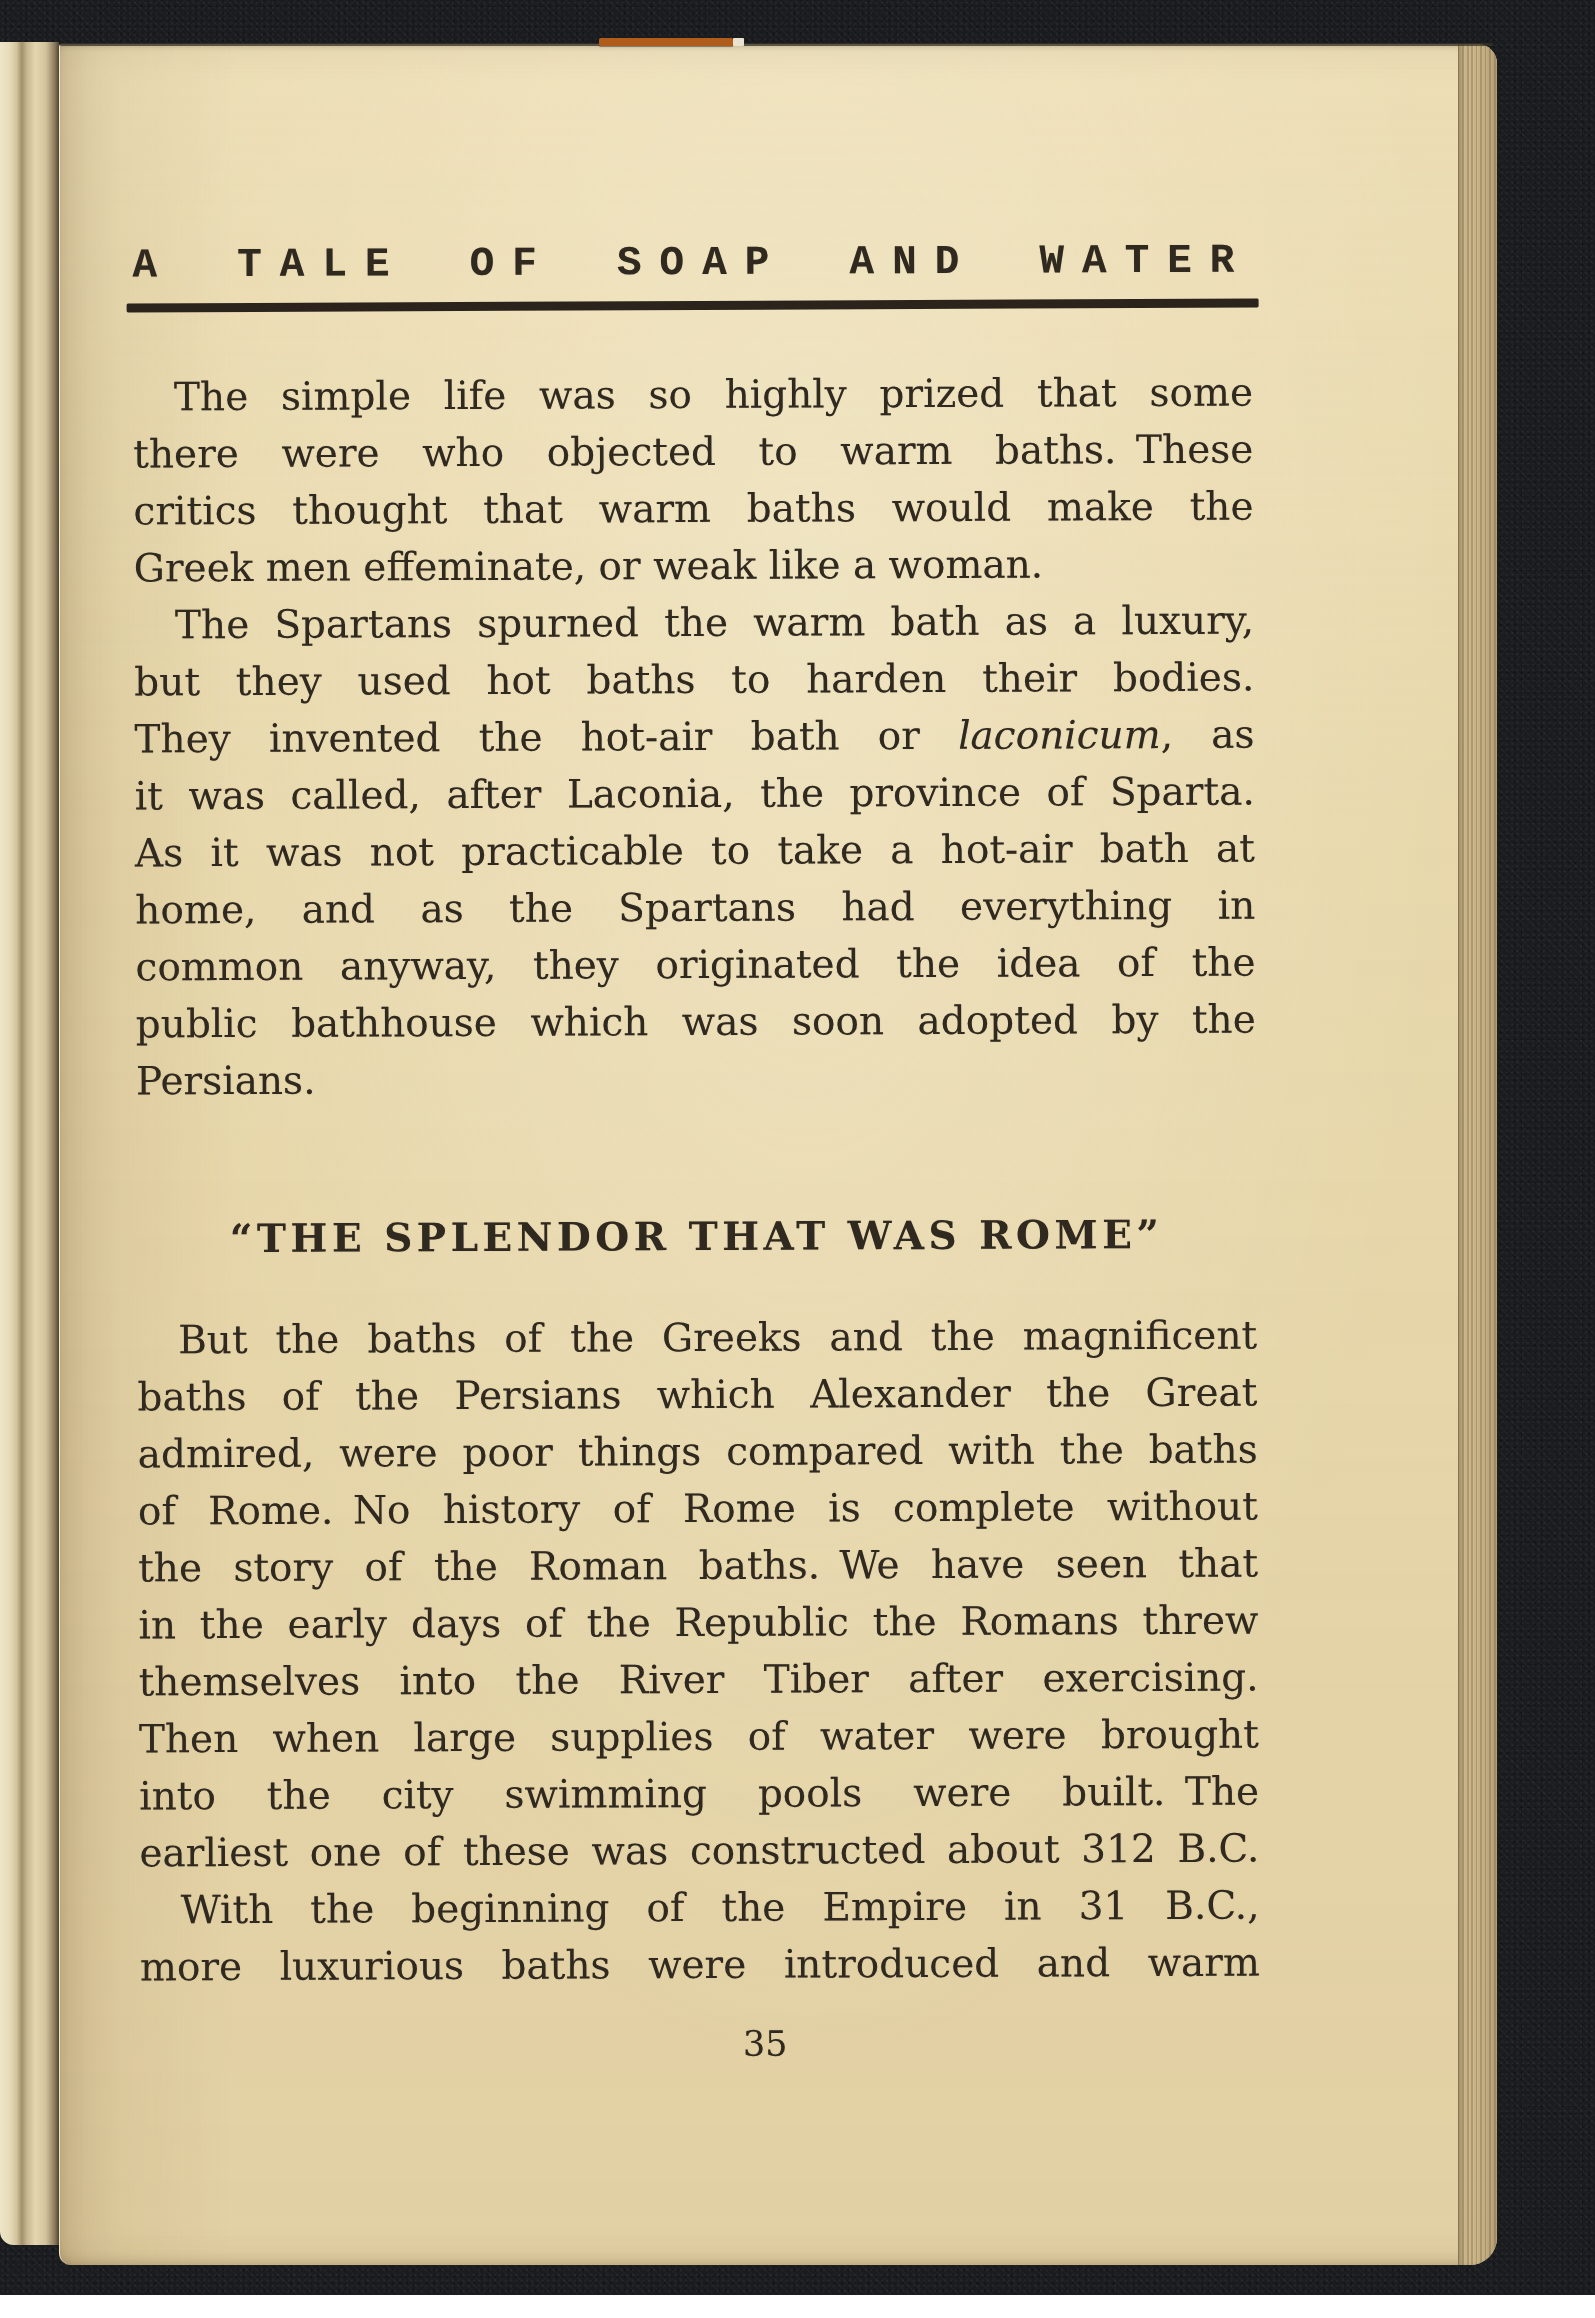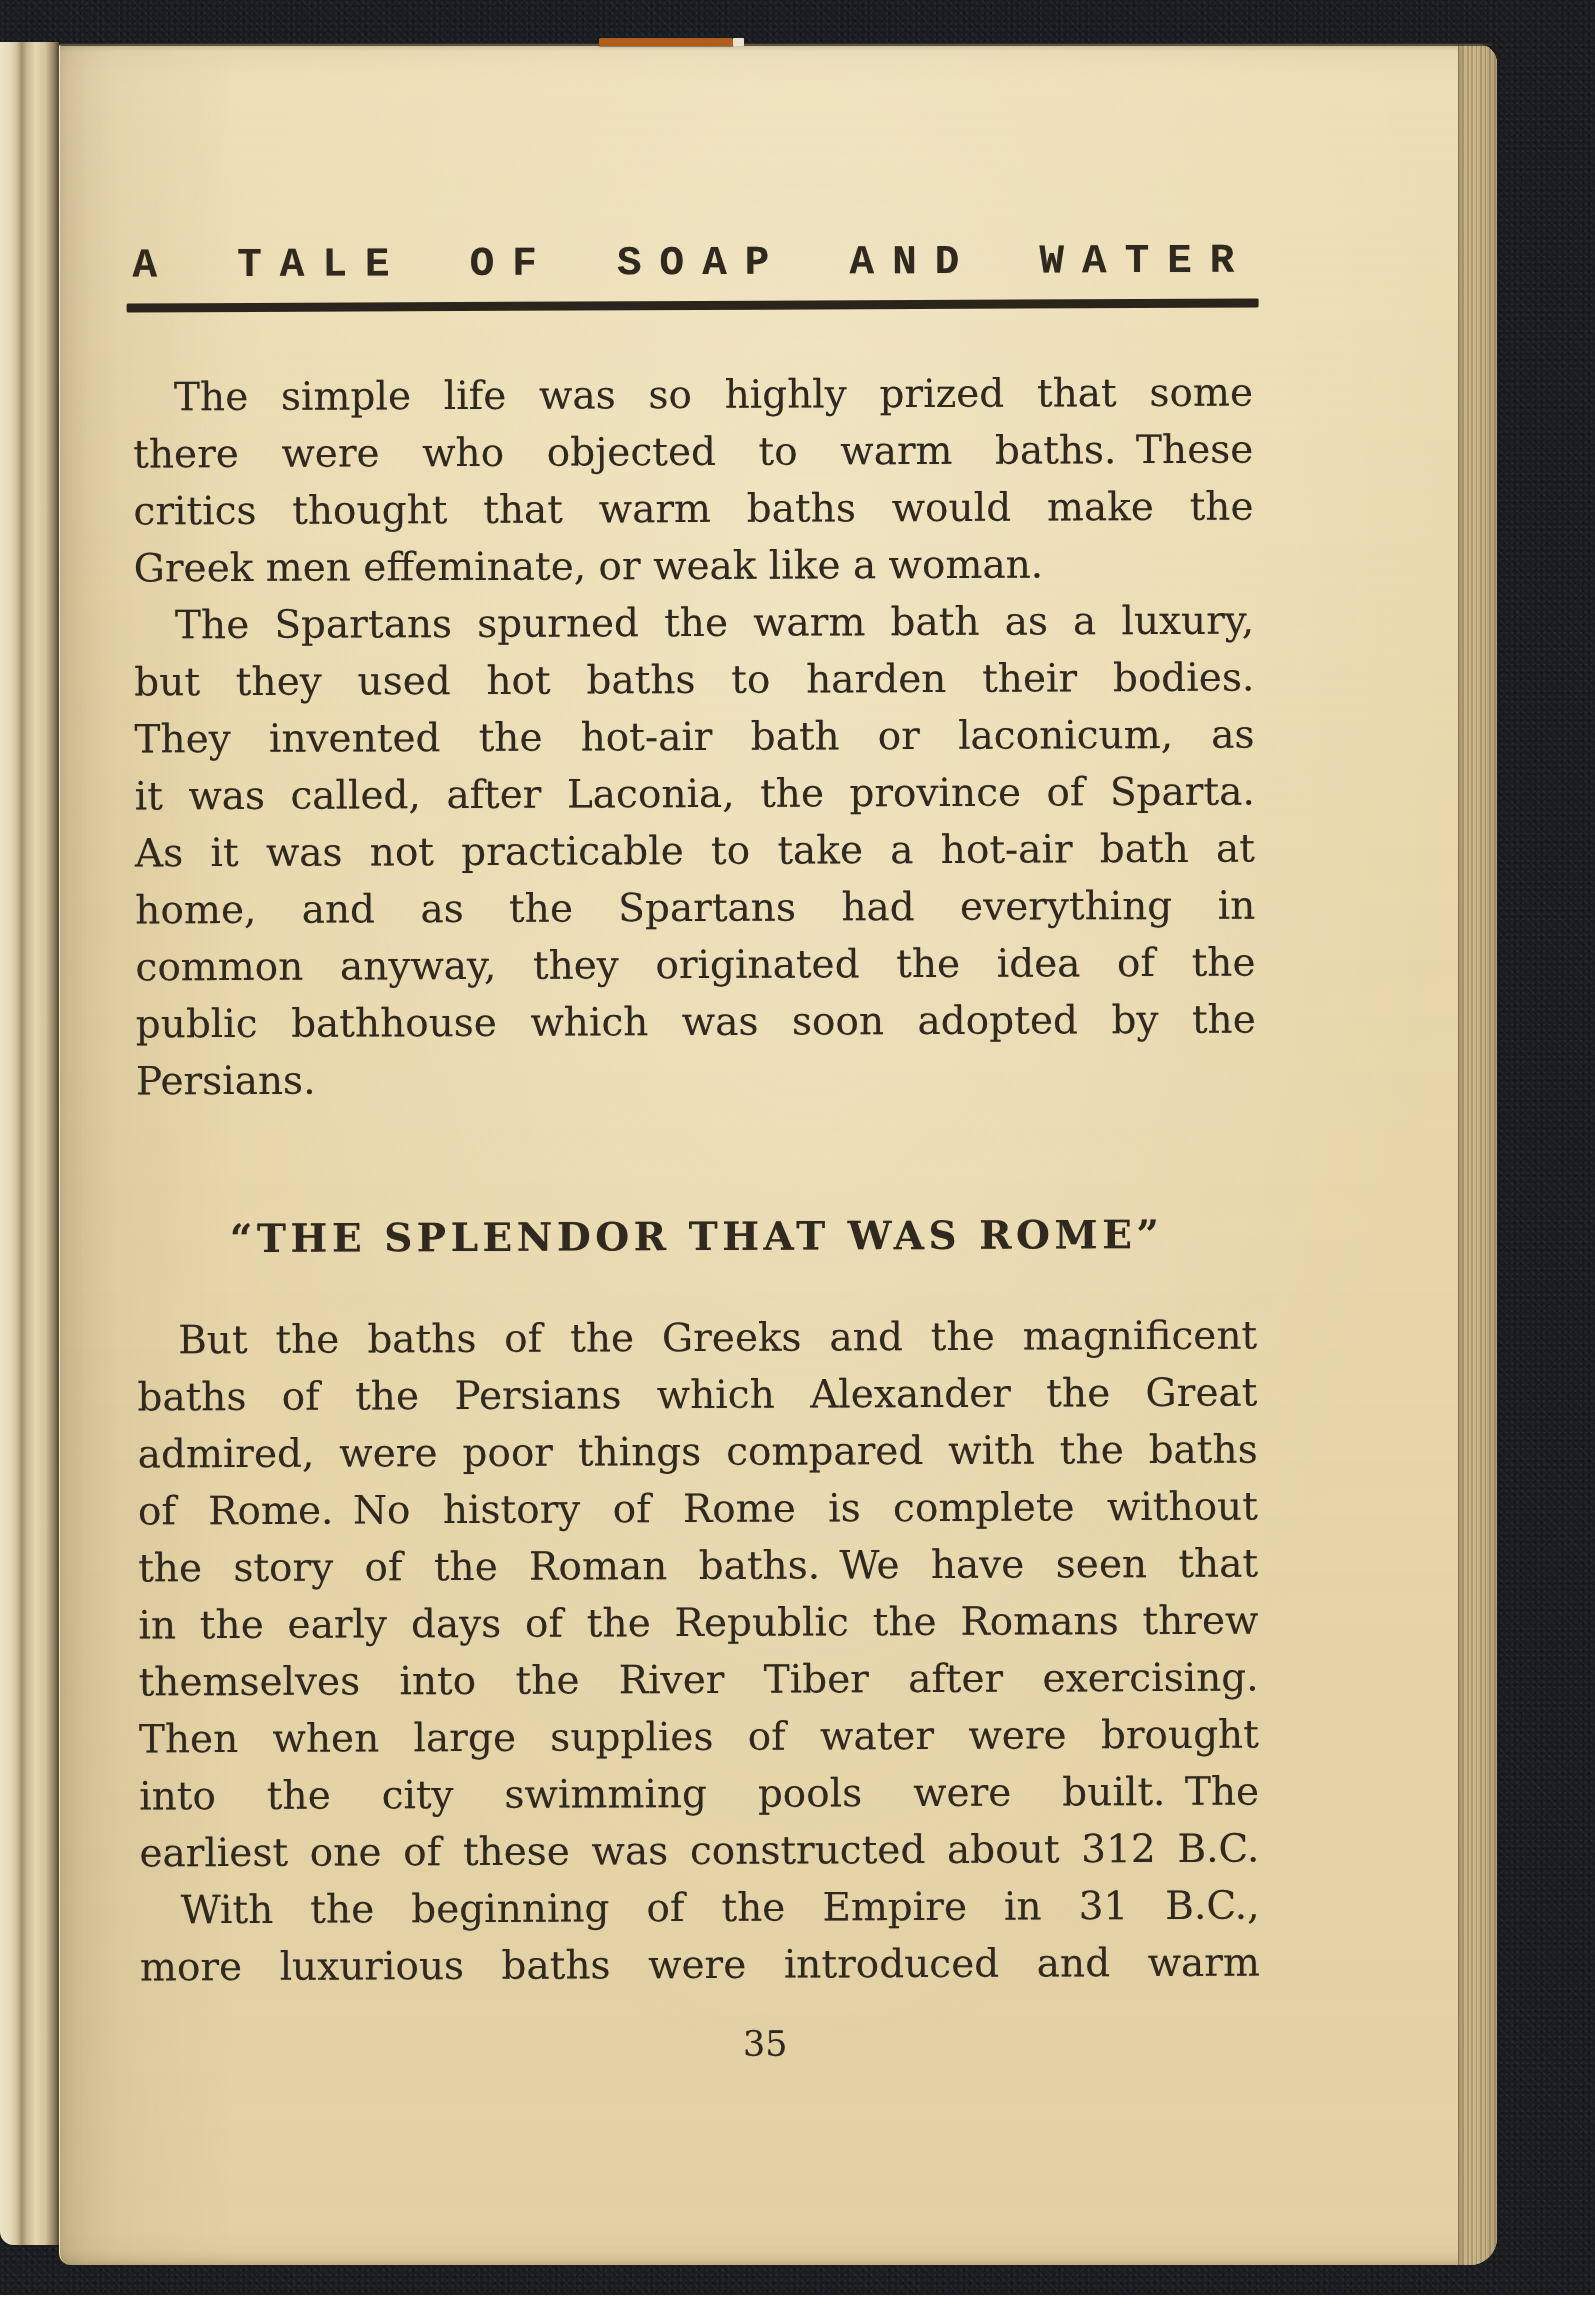--- a/index.html
+++ b/index.html
@@ -121,21 +121,21 @@
       <div class="body-block block-top">
           <div class="para">
             <div class="line indent"><span>The simple life was so highly prized that some</span></div>
             <div class="line"><span>there were who objected to warm baths. These</span></div>
             <div class="line"><span>critics thought that warm baths would make the</span></div>
             <div class="line endline"><span>Greek men effeminate, or weak like a woman.</span></div>
           </div>
           <div class="para">
             <div class="line indent"><span>The Spartans spurned the warm bath as a luxury,</span></div>
             <div class="line"><span>but they used hot baths to harden their bodies.</span></div>
-            <div class="line"><span>They invented the hot-air bath or </span><span style="">laconicum</span><span>, as</span></div>
+            <div class="line"><span>They invented the hot-air bath or </span><span style="font-style: italic;">laconicum</span><span>, as</span></div>
             <div class="line"><span>it was called, after Laconia, the province of Sparta.</span></div>
             <div class="line"><span>As it was not practicable to take a hot-air bath at</span></div>
             <div class="line"><span>home, and as the Spartans had everything in</span></div>
             <div class="line"><span>common anyway, they originated the idea of the</span></div>
             <div class="line"><span>public bathhouse which was soon adopted by the</span></div>
             <div class="line endline"><span>Persians.</span></div>
           </div>
         </div>
 
       <div class="section-heading">“THE SPLENDOR THAT WAS ROME”</div>

